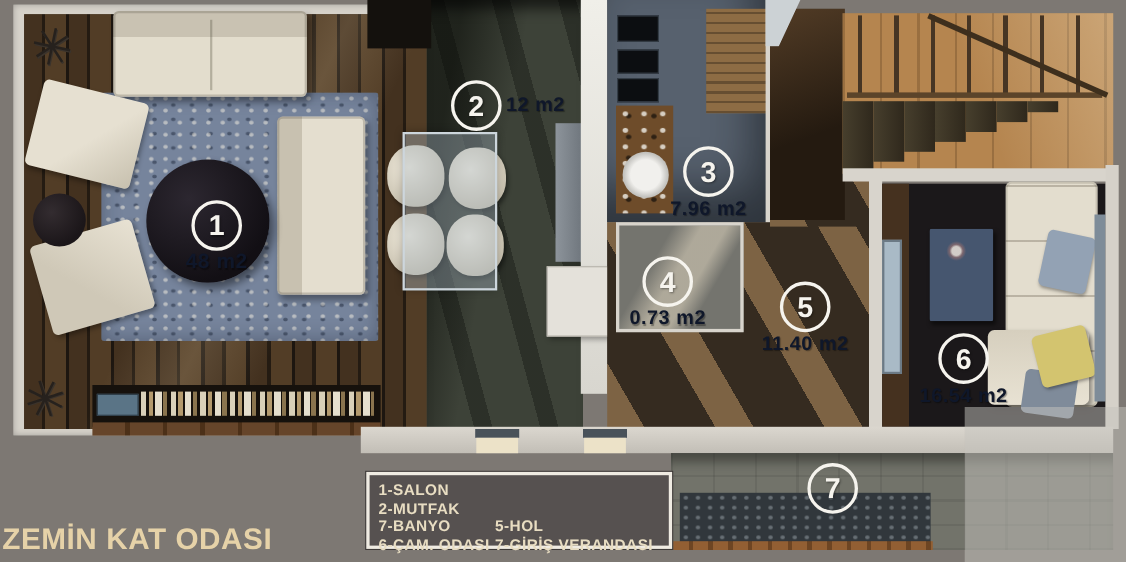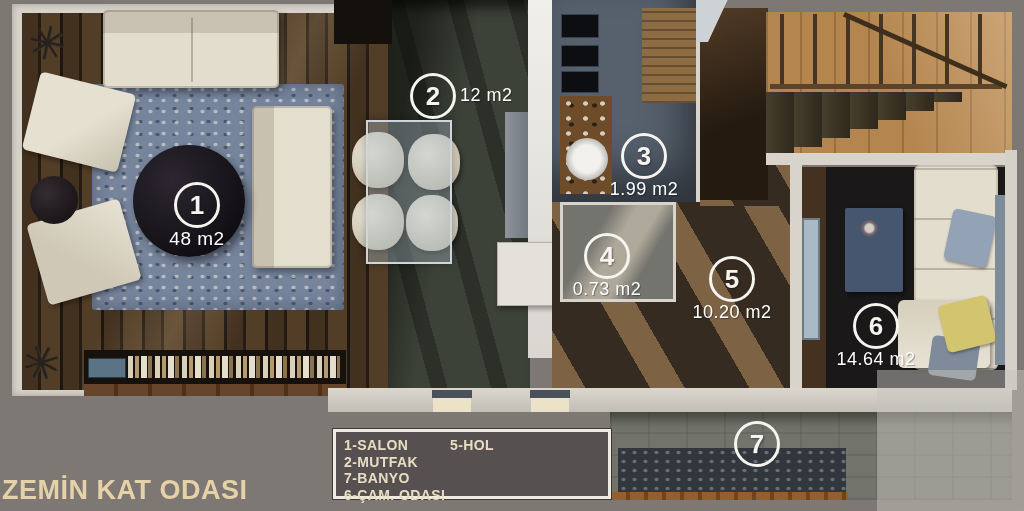--- a/index.html
+++ b/index.html
@@ -161,37 +161,37 @@
 
   
   .overlay-box{left:877px;top:370px;width:147px;height:141px;background:rgba(198,195,190,.5);}
 
   
   .marker{position:absolute;width:0;height:0;}
   .ring{position:absolute;left:0;top:0;width:40px;height:40px;border:3px solid #f6f4ee;border-radius:50%;
       transform:translate(-50%,-50%);display:flex;align-items:center;justify-content:center;
       color:#f6f4ee;font-size:26px;font-weight:bold;text-shadow:1px 1px 2px rgba(0,0,0,.4);}
   .area{position:absolute;left:0;top:23px;transform:translateX(-50%);white-space:nowrap;
-      color:#ffffff;font-size:18px;font-weight:normal;letter-spacing:.5px;text-shadow:1px 1px 1px rgba(0,0,0,.35);}
+      color:#0f172a;font-size:18px;font-weight:bold;letter-spacing:.5px;text-shadow:1px 1px 1px rgba(0,0,0,.35);}
   .m1{left:197px;top:205px;}  .m1 .area{font-size:19px;}
   .m2{left:433px;top:96px;}
   .m2 .area{left:27px;top:-11px;transform:none;}
   .m3{left:644px;top:156px;}
   .m4{left:607px;top:256px;}
   .m5{left:732px;top:279px;}
   .m6{left:876px;top:326px;}
   .m7{left:757px;top:444px;}
 
   
   .legend{left:333px;top:429px;width:278px;height:70px;box-sizing:border-box;
       background:#565150;border:3px solid #efebe2;display:flex;padding:5px 0 0 8px;
       box-shadow:0 0 0 1px #3e3a38;}
   .legend-col{display:flex;flex-direction:column;}
   .legend-col-1{width:106px;}
-  .legend-col-2{flex:1;}
+  .legend-col-2{flex:1;margin-top:33px;}
   .legend-item{color:#e8ddc2;font-size:14px;font-weight:bold;line-height:16.5px;letter-spacing:.4px;white-space:nowrap;}
   .title{left:2px;top:475px;color:#e6d2a8;font-size:27px;font-weight:bold;letter-spacing:.5px;}
 </style>
 </head>
 <body>
 
 <div class="canvas">
 
   <div class="c salon-wall"></div>
   <div class="c salon-floor"></div>
@@ -281,54 +281,55 @@
   <div class="marker m2">
     <div class="ring">
         <span>2</span>
       </div>
     <div class="area">12 m2</div>
   </div>
   <div class="marker m3">
     <div class="ring">
         <span>3</span>
       </div>
-    <div class="area">1.99 m2</div>
+    <div class="area">7.96 m2</div>
   </div>
   <div class="marker m4">
     <div class="ring">
         <span>4</span>
       </div>
     <div class="area">0.73 m2</div>
   </div>
   <div class="marker m5">
     <div class="ring">
         <span>5</span>
       </div>
-    <div class="area">10.20 m2</div>
+    <div class="area">11.40 m2</div>
   </div>
   <div class="marker m6">
     <div class="ring">
         <span>6</span>
       </div>
-    <div class="area">14.64 m2</div>
+    <div class="area">16.54 m2</div>
   </div>
   <div class="marker m7">
     <div class="ring">
         <span>7</span>
       </div>
     <div class="area"></div>
   </div>
 
   <div class="c legend">
     <div class="legend-col legend-col-1">
       <div class="legend-item">1-SALON</div>
       <div class="legend-item">2-MUTFAK</div>
       <div class="legend-item">7-BANYO</div>
       <div class="legend-item">6-ÇAM. ODASI</div>
     </div>
     <div class="legend-col legend-col-2">
       <div class="legend-item">5-HOL</div>
+      <div class="legend-item">7-GİRİŞ VERANDASI</div>
     </div>
   </div>
 
   <div class="c title">ZEMİN KAT ODASI</div>
 
 </div>
 
 </body></html>

